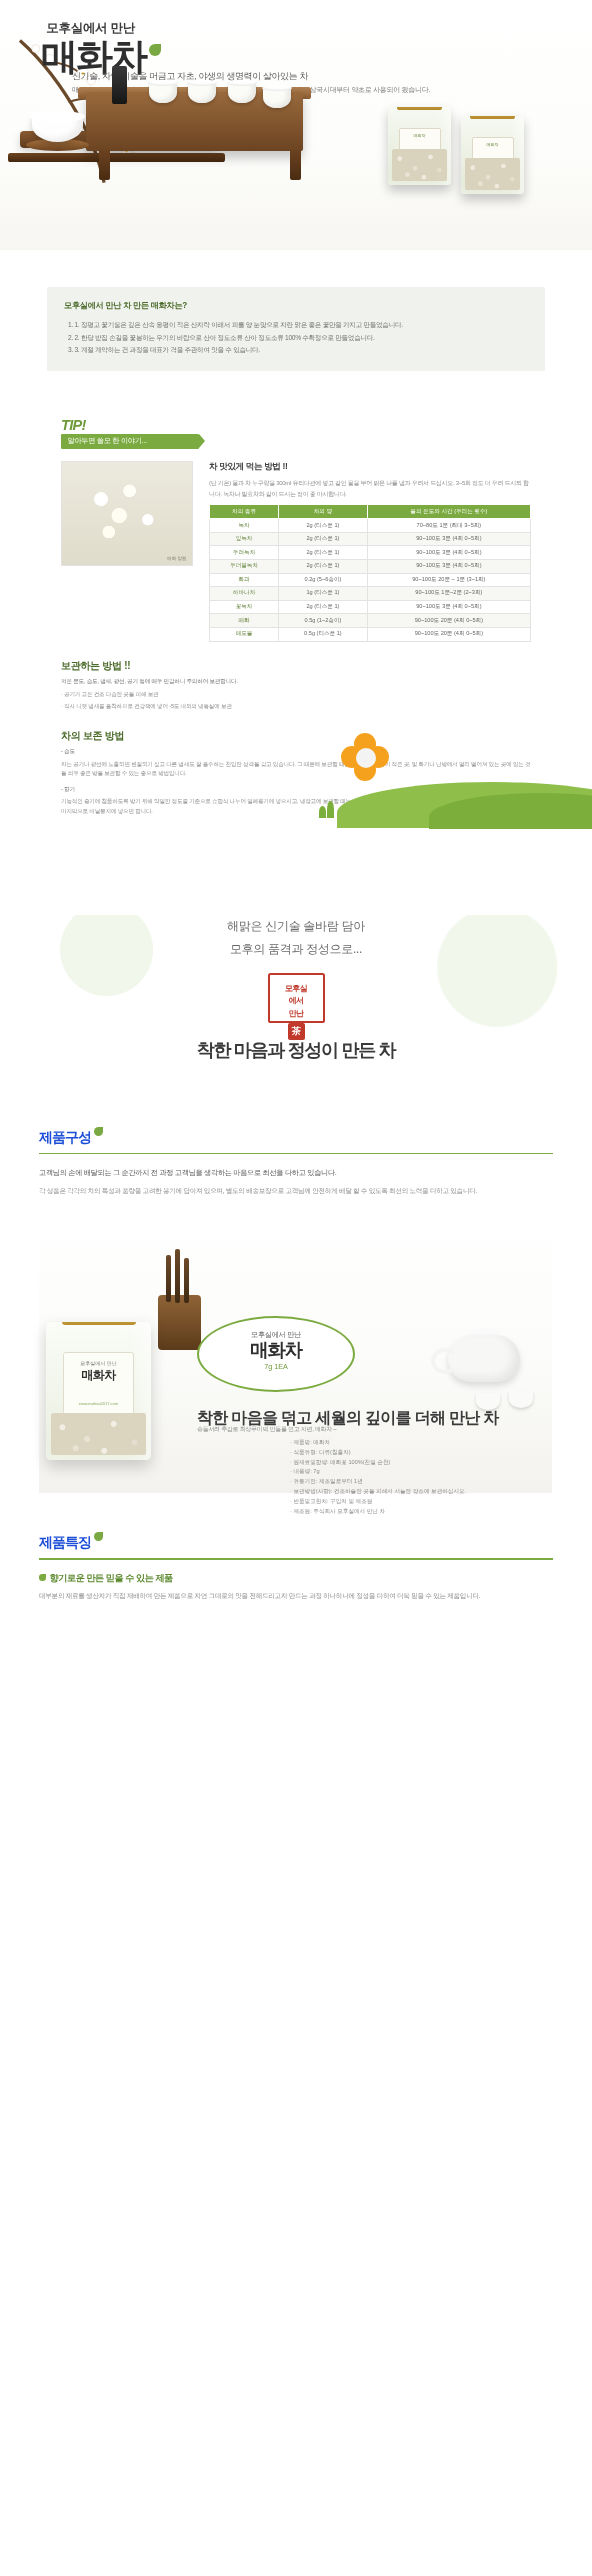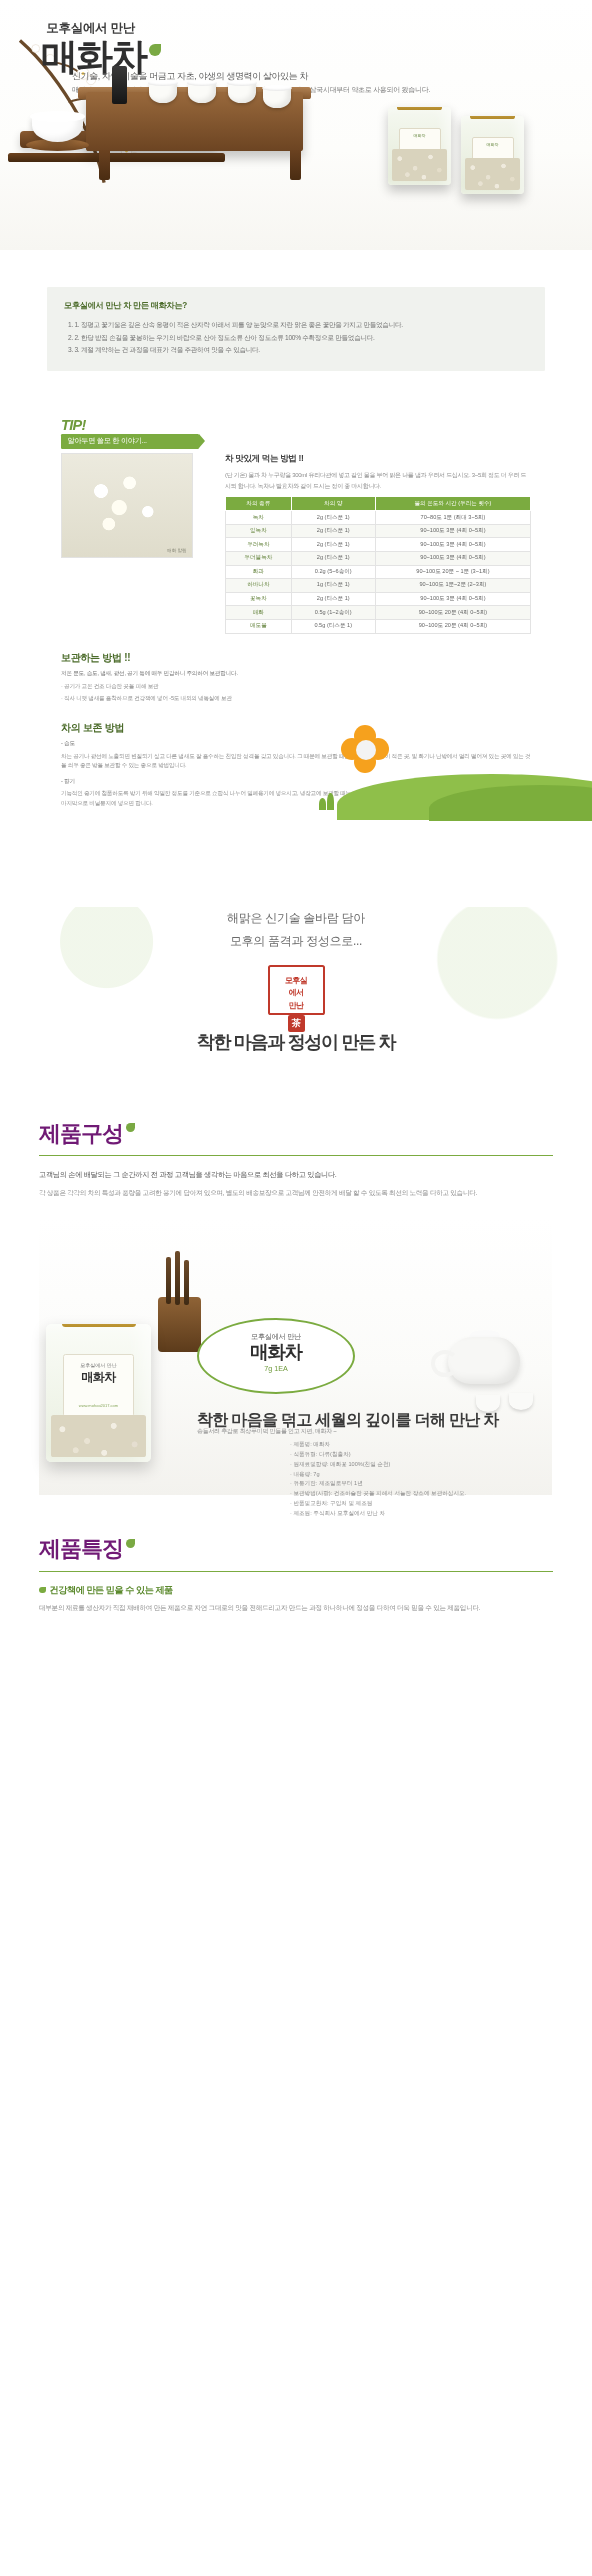--- a/index.html
+++ b/index.html
@@ -152,21 +152,21 @@
     position:absolute; left:0; top:17px; width:138px; height:14.5px;
     background:#7bab40; border-radius:1.3px;
     color:#fff; font-size:7.2px; line-height:14.5px; padding-left:6.6px;
     letter-spacing:-0.3px;
   }
   .tip-ribbon::after{
     content:""; position:absolute; right:-6px; top:0; border-left:6px solid #7bab40;
     border-top:7.2px solid transparent; border-bottom:7.2px solid transparent;
   }
 
-  .tip-body { display:flex; gap:32px; }
+  .tip-body { display:flex; gap:16px; margin-top:8px; }
   .tip-photo {
     width:132px; height:105px; border:0.7px solid #e2e2e2;
     background:
       radial-gradient(circle at 30% 36%, #ffffff 6.6px, transparent 7.2px),
       radial-gradient(circle at 52% 28%, #fffef6 6px, transparent 6.6px),
       radial-gradient(circle at 44% 52%, #fffdf2 7.2px, transparent 8px),
       radial-gradient(circle at 66% 56%, #ffffff 5.3px, transparent 6px),
       radial-gradient(circle at 36% 68%, #fffdf2 6px, transparent 6.6px),
       linear-gradient(180deg,#eceade,#dfdccb);
     position:relative;
@@ -244,21 +244,21 @@
   .seal .teachar {
     display:inline-block; margin-top:2.6px; width:17px; height:17px; line-height:17px;
     background:#c0392b; color:#fff; border-radius:2px; font-size:9.2px;
   }
   .quote-big {
     margin-top:14.5px; font-size:18px; color:#3a3a3a; font-weight:bold; letter-spacing:-1.3px;
   }
 
   
   .head-h2 {
-    margin:39px 5px 0 39px; font-size:22px; font-weight:bold; color:#701a75;
+    margin:39px 5px 0 39px; font-size:14px; font-weight:bold; color:#1d4ed8;
     letter-spacing:-1px;
   }
   .green-divider {
     margin:6.6px 39px 0 39px; height:1.3px; background:#7bab40;
   }
   .lead-line {
     margin:14px 39px 0 39px; font-size:7.2px; color:#555; letter-spacing:-0.3px;
   }
   .lead-body {
     margin:6.6px 39px 0 39px; font-size:6.6px; color:#8a8a8a; line-height:1.85; letter-spacing:-0.3px;
@@ -601,19 +601,19 @@
       </div>
     </div>
   </div>
 
   <div class="section">
     <div class="head-h2">
       <span>제품특징</span><span class="leaf-badge" style="width:9.2px;height:9.2px;"></span>
     </div>
     <div class="green-divider"></div>
     <div class="feat-bullet">
-      <span class="dot"></span><span>건강책에 만든 믿을 수 있는 제품</span>
+      <span class="dot"></span><span>향기로운 만든 믿을 수 있는 제품</span>
     </div>
     <div class="feat-body">대부분의 재료를 생산자가 직접 재배하여 만든 제품으로 자연 그대로의 맛을 전해드리고자 만드는 과정 하나하나에 정성을 다하여 더욱 믿을 수 있는 제품입니다.</div>
   </div>
 
 </div>
 
 
 </body></html>

